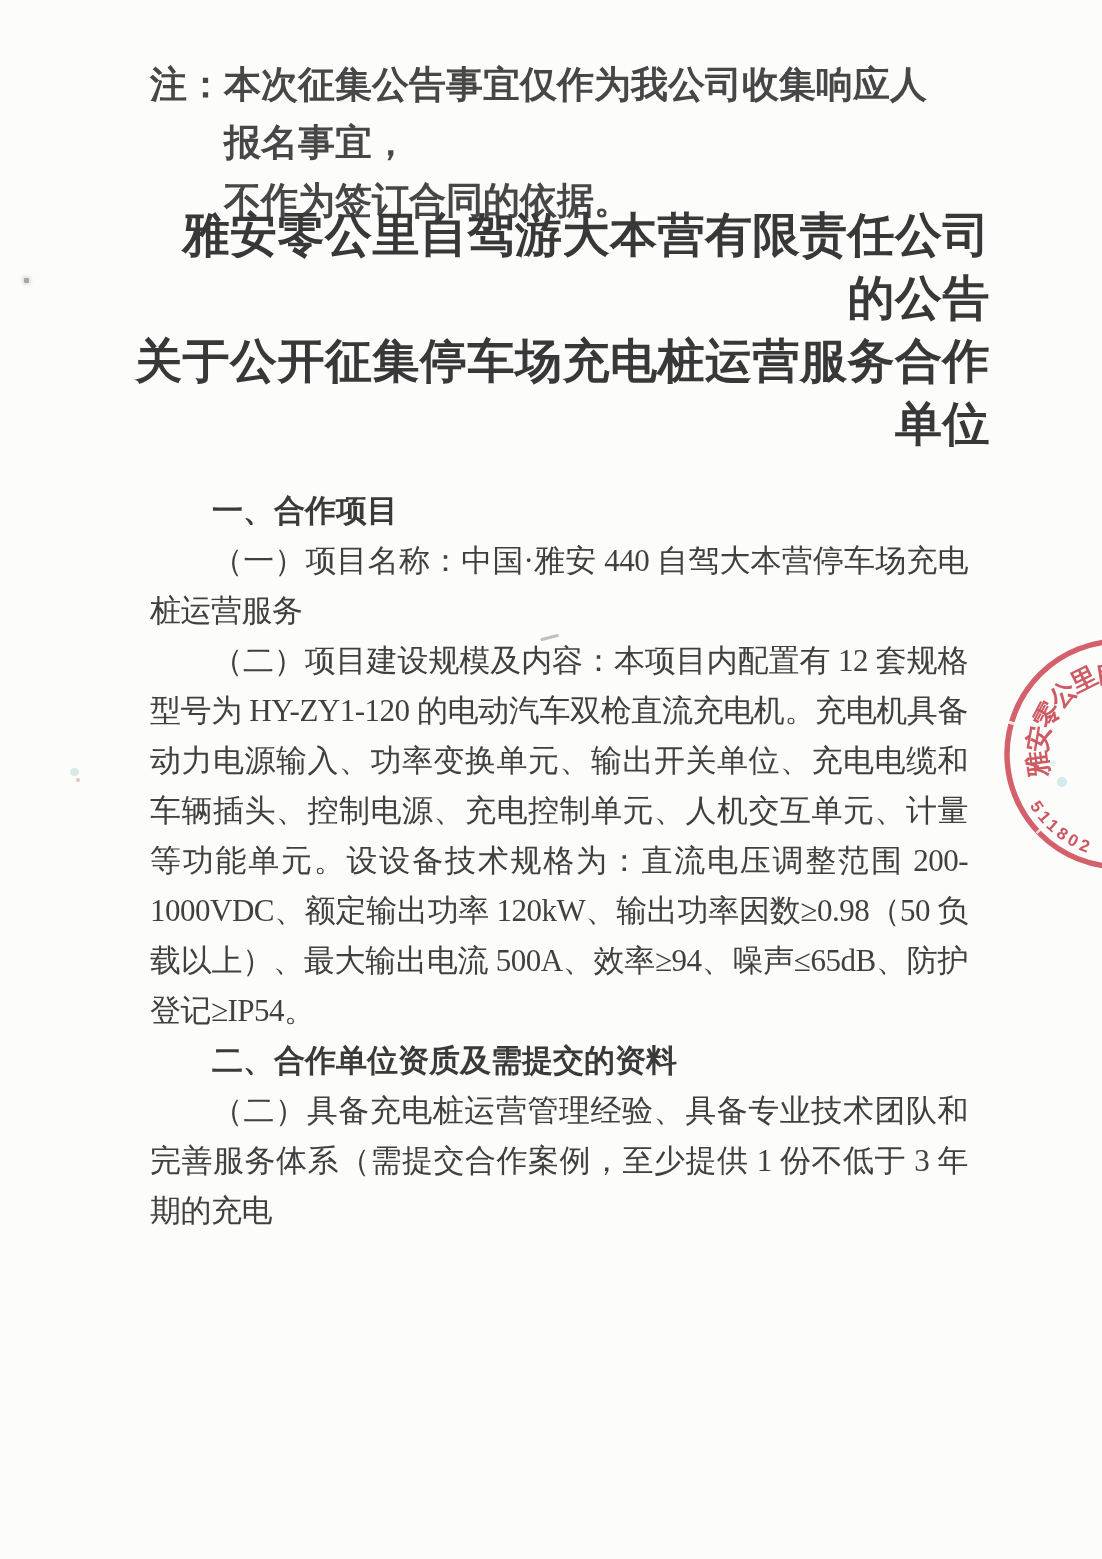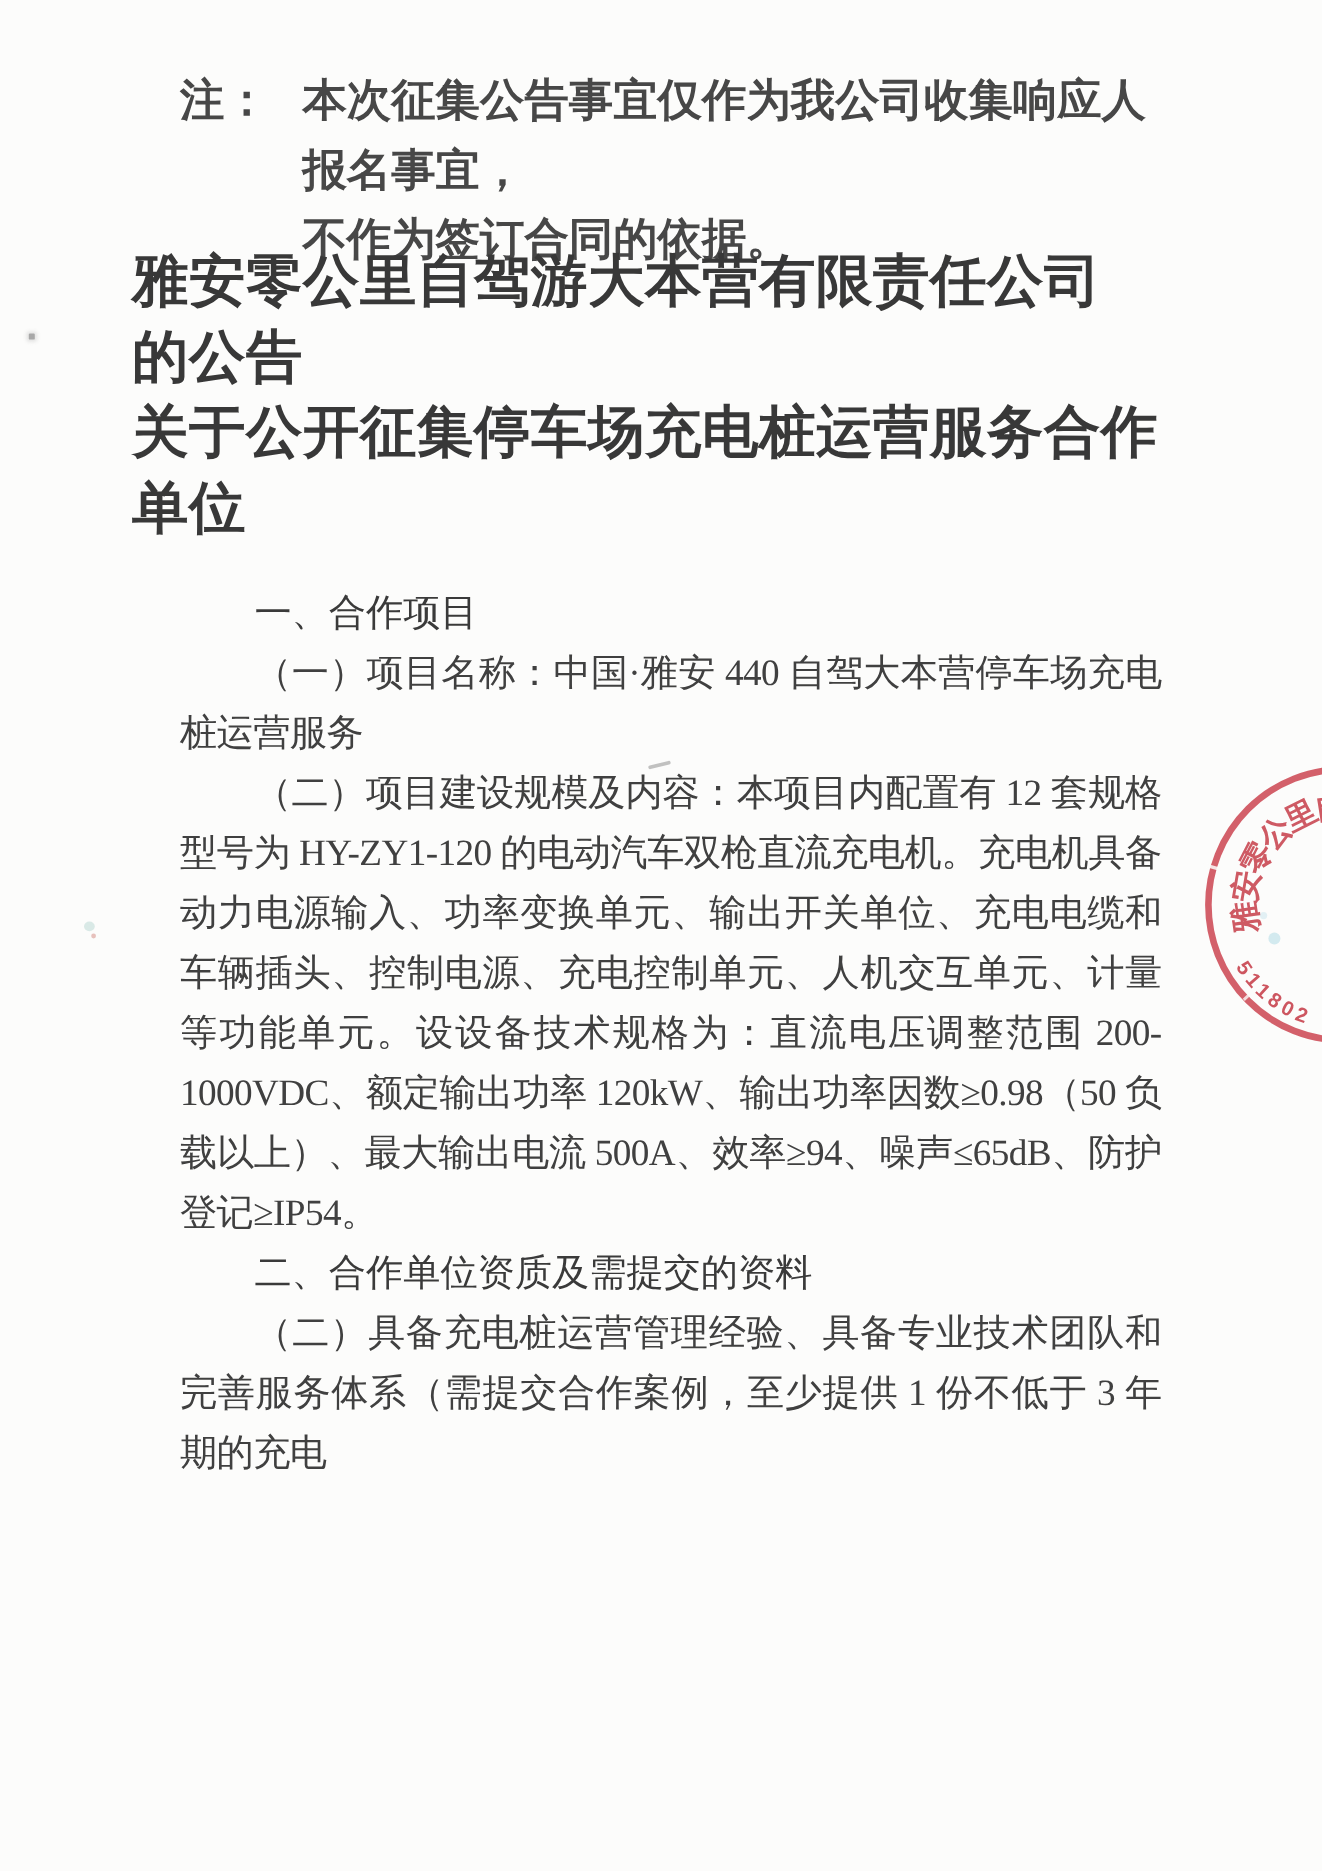--- a/index.html
+++ b/index.html
@@ -11,38 +11,38 @@
     font-family:"Liberation Serif","DejaVu Serif",serif;
     color:#3c3c3c;
   }
   
   .note{
     position:absolute;left:150px;top:56px;width:810px;
     display:flex;
     font-size:37px;line-height:58px;font-weight:600;color:#474747;
   }
   .note-label{flex:0 0 72px;}
-  .note-body{flex:1;margin-left:28px;}
+  .note-body{flex:1;}
   
   .doc-title{
     position:absolute;left:110px;top:204px;width:880px;
-    text-align:left;
+    text-align:right;
     font-size:47px;line-height:63px;font-weight:700;color:#383838;
     letter-spacing:0.5px;
   }
   
   .doc-body{
     position:absolute;left:150px;top:486px;width:818px;
     font-size:31px;line-height:50px;letter-spacing:-0.5px;
     text-align:justify;text-justify:inter-ideograph;
     color:#404040;
   }
   .para{text-indent:2em;margin:0;}
   .para.heading{
-    font-weight:400;color:#3a3a3a;
+    font-weight:700;color:#3a3a3a;
     font-family:"Liberation Sans","DejaVu Sans",sans-serif;
     letter-spacing:0;
   }
   
   .stamp{position:absolute;left:985px;top:618px;width:117px;height:272px;}
   
   .artifact{position:absolute;}
   .a-dot1{left:24px;top:278px;width:5px;height:5px;background:#8d8d8d;border-radius:1px;opacity:.75;box-shadow:0 0 3px 2px rgba(160,160,160,.35);}
   .a-teal{left:70px;top:768px;width:9px;height:8px;background:#bcd8d6;border-radius:50%;opacity:.55;}
   .a-red{left:76px;top:778px;width:4px;height:4px;background:#d89a92;border-radius:50%;opacity:.6;}

